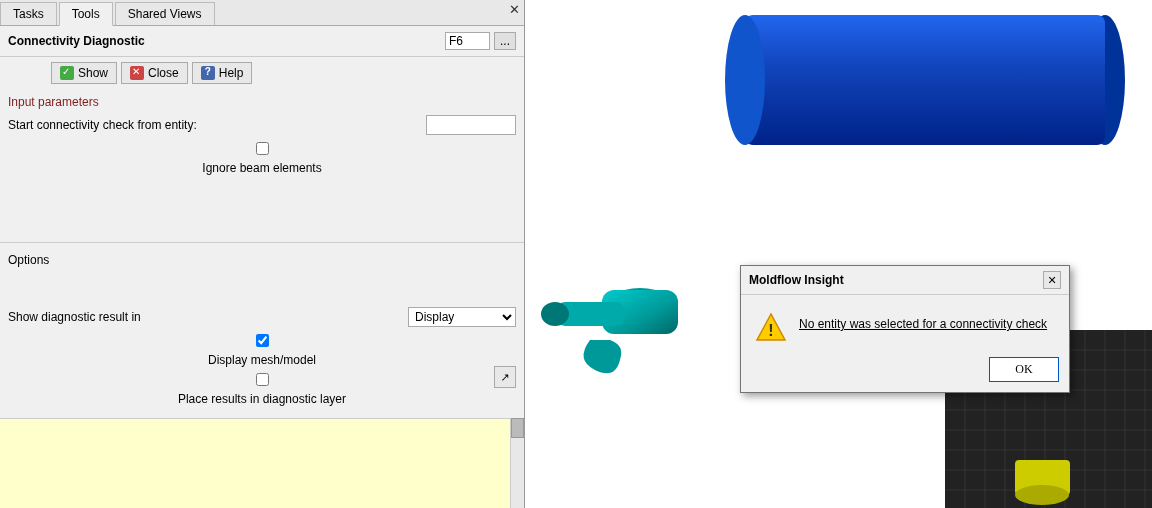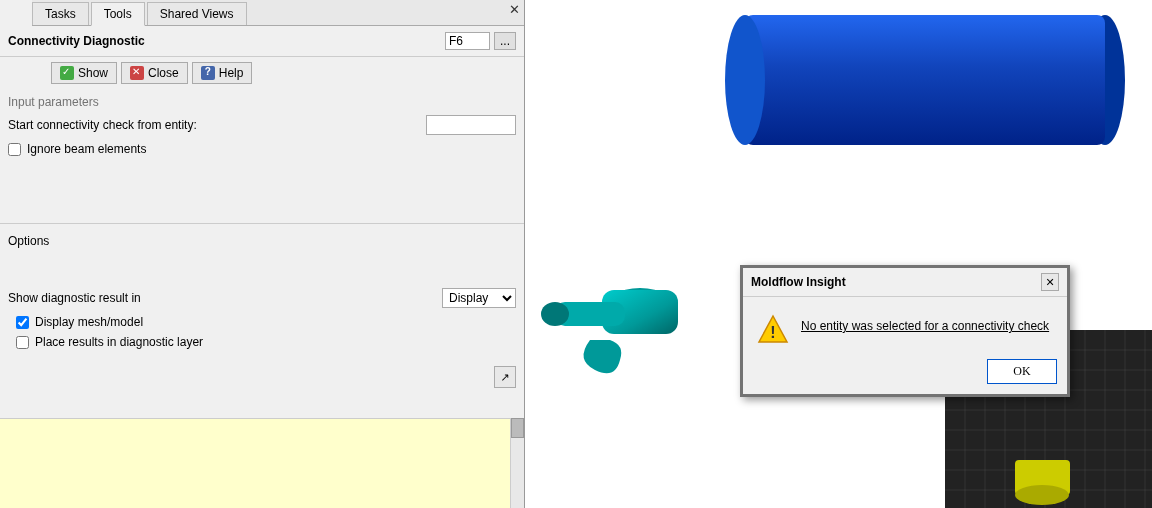--- a/index.html
+++ b/index.html
@@ -22,21 +22,20 @@
       background: #f0f0f0;
       border-right: 1px solid #999;
     }
 
     
     .tab-bar {
       display: flex;
       background: #e8e8e8;
       border-bottom: 1px solid #aaa;
       padding-top: 2px;
-      margin-left: 32px;
     }
     .tab {
       padding: 4px 12px;
       border: 1px solid #bbb;
       border-bottom: none;
       background: #e8e8e8;
       cursor: pointer;
       margin-right: 2px;
       font-size: 12px;
     }
@@ -150,21 +149,21 @@
       font-size: 10px;
       font-weight: bold;
       position: absolute;
       top: 0; left: 4px;
     }
 
     
     .section-title {
       padding: 6px 8px 2px;
       font-size: 12px;
-      color: #737373;
+      color: #7f1d1d;
     }
 
     .field-row {
       display: flex;
       align-items: center;
       padding: 4px 8px;
     }
     .field-label {
       font-size: 12px;
       flex: 1;
@@ -175,20 +174,21 @@
       border: 1px solid #aaa;
       background: #fff;
     }
 
     .checkbox-row {
       display: flex;
       align-items: center;
       padding: 3px 8px;
       gap: 6px;
       font-size: 12px;
+      flex-direction: column;
     }
     .checkbox-row input[type=checkbox] {
       width: 13px;
       height: 13px;
     }
 
     
     .options-area {
       padding: 6px 8px;
     }
@@ -196,21 +196,21 @@
       display: flex;
       align-items: center;
       margin-bottom: 4px;
       margin-top: 40px;
     }
     .options-label {
       font-size: 12px;
       flex: 1;
     }
     .options-select {
-      width: 74px;
+      width: 108px;
       font-size: 12px;
       border: 1px solid #aaa;
       background: #fff;
       padding: 1px 2px;
     }
 
     
     .expand-btn {
       position: absolute;
       right: 8px;
@@ -277,21 +277,21 @@
       position: absolute;
       top: 0; left: 0; right: 0; bottom: 0;
       pointer-events: none;
     }
     .dialog {
       position: absolute;
       top: 265px;
       left: 215px;
       width: 330px;
       background: #f0f0f0;
-      border: 3px solid #737373;
+      border: 1px solid #737373;
       box-shadow: 3px 3px 8px rgba(0,0,0,0.4);
       pointer-events: all;
     }
     .dialog-titlebar {
       display: flex;
       align-items: center;
       padding: 5px 8px;
       background: #f0f0f0;
       border-bottom: 1px solid #ccc;
     }

